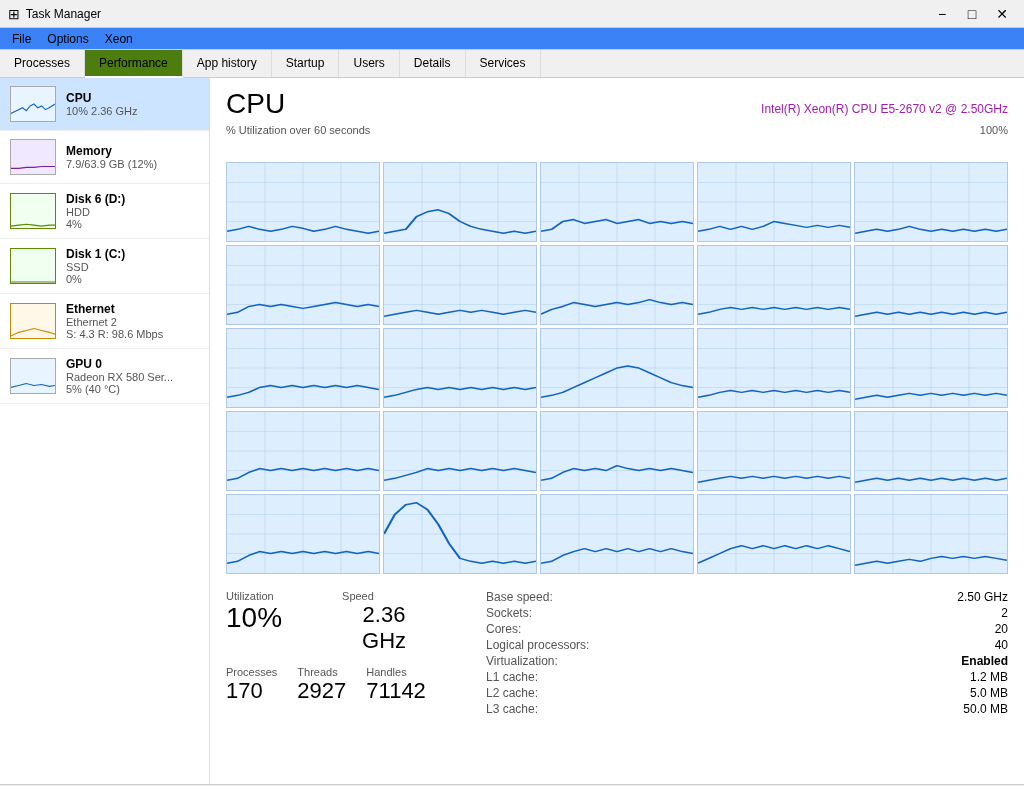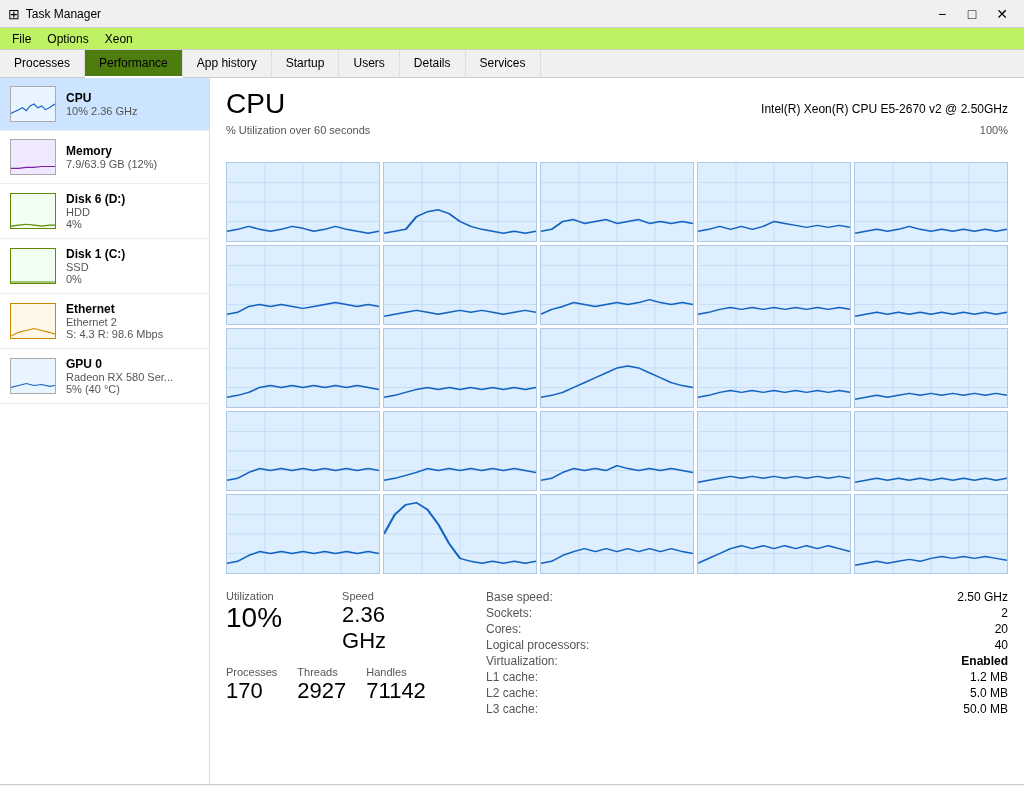--- a/index.html
+++ b/index.html
@@ -16,21 +16,21 @@
     }
     .title-bar-left { display: flex; align-items: center; gap: 6px; }
     .title-bar-controls { display: flex; gap: 2px; }
     .title-bar-controls button {
       width: 28px; height: 20px; border: none; background: transparent;
       cursor: pointer; font-size: 14px; display: flex; align-items: center; justify-content: center;
     }
 
     .menu-bar {
       display: flex; align-items: center; padding: 0 4px;
-      background: #bef264; border-bottom: 1px solid #ccc; height: 22px;
+      background: #3b82f6; border-bottom: 1px solid #ccc; height: 22px;
     }
     .menu-bar span { padding: 2px 8px; cursor: pointer; font-size: 12px; }
 
     .tabs {
       display: flex; border-bottom: 1px solid #ccc;
       background: #f0f0f0;
     }
     .tab {
       padding: 6px 14px; cursor: pointer; font-size: 12px;
       border-right: 1px solid #ddd;
@@ -64,21 +64,21 @@
     .sidebar-item-pct { font-size: 11px; color: #555; }
 
     .content-area {
       flex: 1; padding: 10px 16px; overflow-y: auto; background: white;
     }
     .cpu-header {
       display: flex; justify-content: space-between; align-items: baseline;
       margin-bottom: 4px;
     }
     .cpu-title { font-size: 28px; font-weight: 300; }
-    .cpu-model { font-size: 12px; color: #000000; }
+    .cpu-model { font-size: 12px; color: #a21caf; }
     .util-label { font-size: 11px; color: #555; margin-bottom: 6px; }
 
     .graphs-grid {
       display: grid;
       grid-template-columns: repeat(5, 1fr);
       gap: 3px;
       margin-bottom: 16px;
     }
     .graph-cell {
       border: 1px solid #b0c8e8;
@@ -585,21 +585,21 @@
 
     <div class="stats-bottom">
       <div class="stats-left">
         <div class="stats-row">
           <div class="stat-group">
             <div class="stat-label">Utilization</div>
             <div class="stat-value">10%</div>
           </div>
           <div class="stat-group">
             <div class="stat-label">Speed</div>
-            <div class="stat-value" style="font-size:22px;">2.36 GHz</div>
+            <div class="stat-value" style="font-size:22px;text-align:center;">2.36 GHz</div>
           </div>
         </div>
         <div class="stats-row" style="gap:20px;">
           <div class="stat-group">
             <div class="stat-label">Processes</div>
             <div class="stat-value" style="font-size:22px;">170</div>
           </div>
           <div class="stat-group">
             <div class="stat-label">Threads</div>
             <div class="stat-value" style="font-size:22px;">2927</div>

